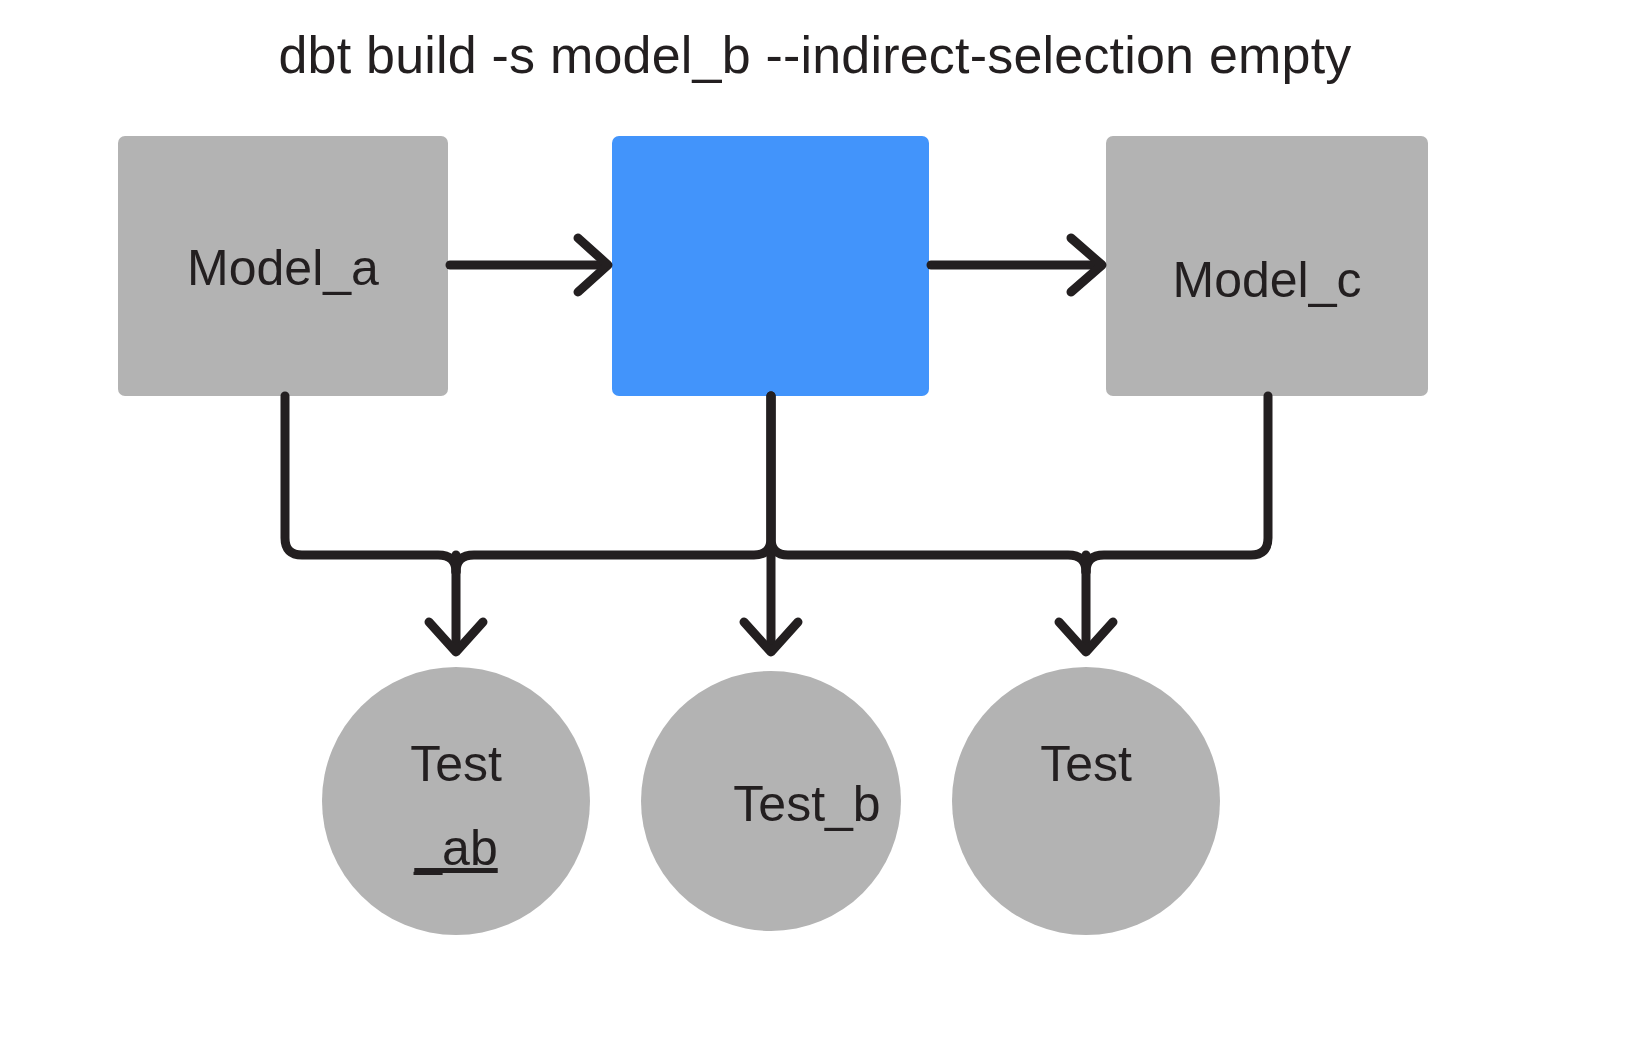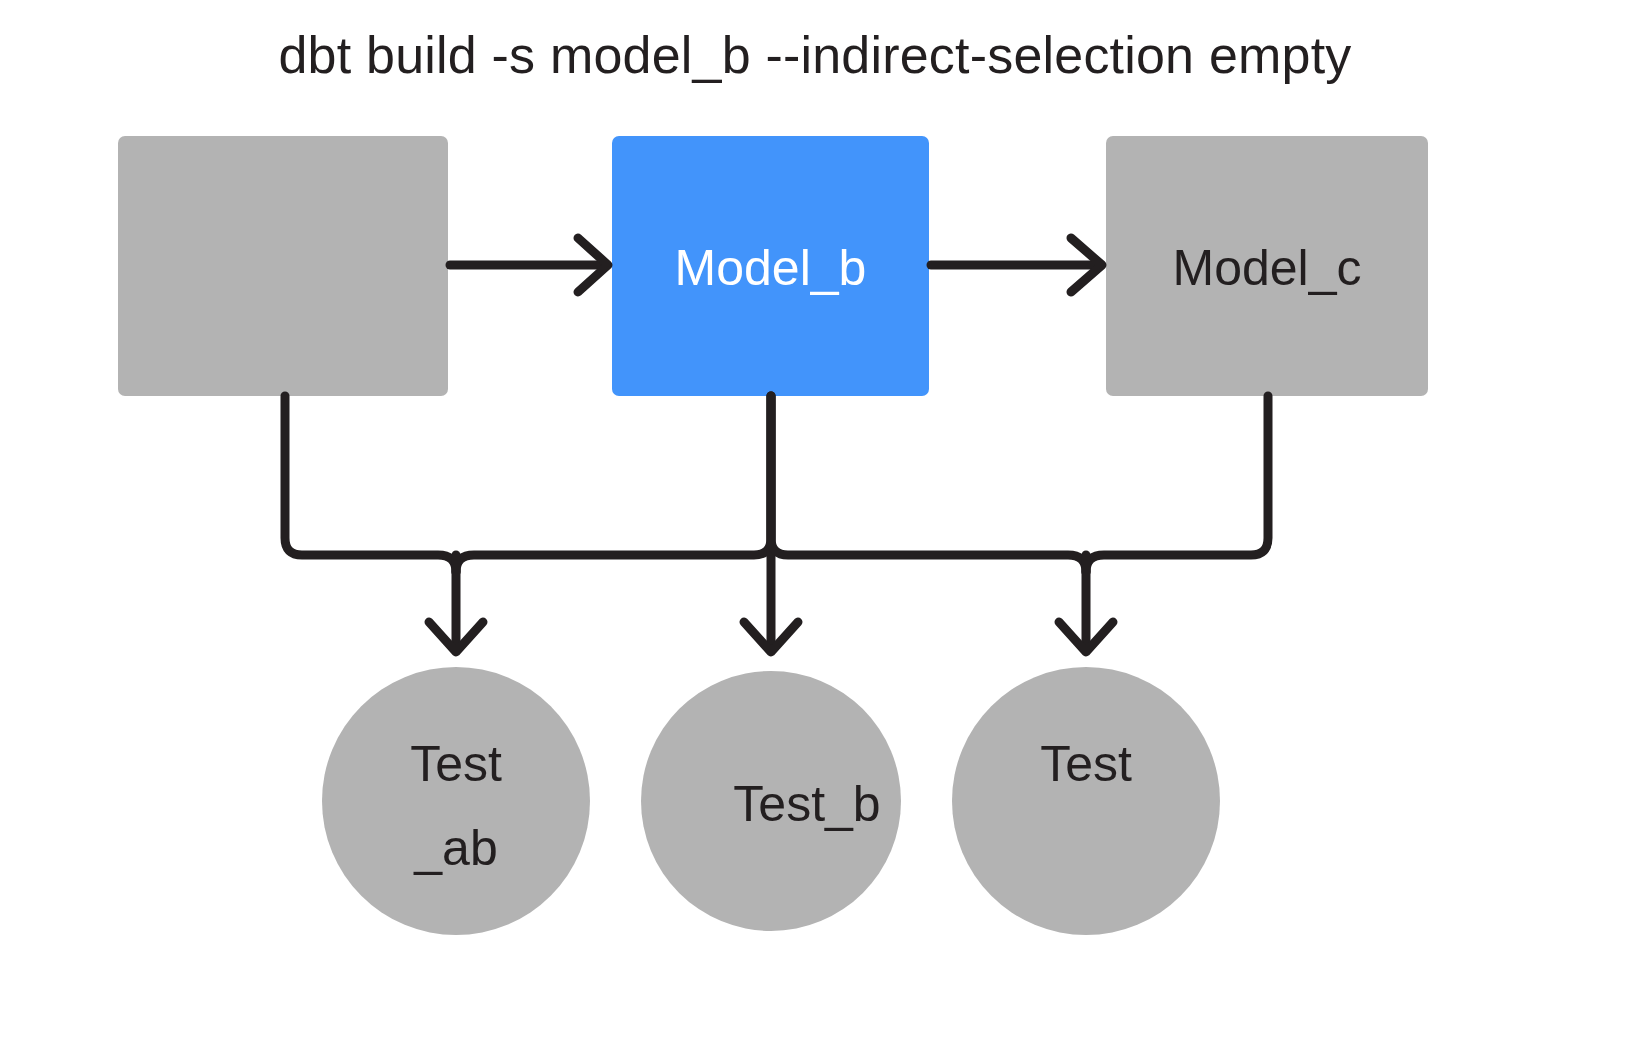--- a/index.html
+++ b/index.html
@@ -107,25 +107,25 @@
         <path d="M 456 555 L 456 650"></path>
         <path d="M 429 622 L 456 652 L 483 622"></path>
       </g>
       <g>
         <path d="M 1086 555 L 1086 650"></path>
         <path d="M 1059 622 L 1086 652 L 1113 622"></path>
       </g>
     </g>
   </svg>
 
+  <div class="node-label" style="left:118px; top:240px; width:330px;">Model_a</div>
 
-  <div class="node-label light" style="left:612px; top:240px; width:317px;">Model_b</div>
 
-  <div class="node-label" style="left:1106px; top:240px; width:322px;">Model_c</div>
+  <div class="node-label" style="left:1106px; top:252px; width:322px;">Model_c</div>
 
   <div class="node-label" style="left:322px; top:736px; width:268px;">Test</div>
-  <div class="node-label" style="left:322px; top:820px; width:268px;">_ab</div>
+  <div class="node-label" style="left:322px; top:820px; width:268px;text-decoration:underline;">_ab</div>
 
   <div class="node-label" style="left:641px; top:776px; width:260px;padding-left:36px;">Test_b</div>
 
   <div class="node-label" style="left:952px; top:736px; width:268px;">Test</div>
 
 </div>
 
 </body></html>

